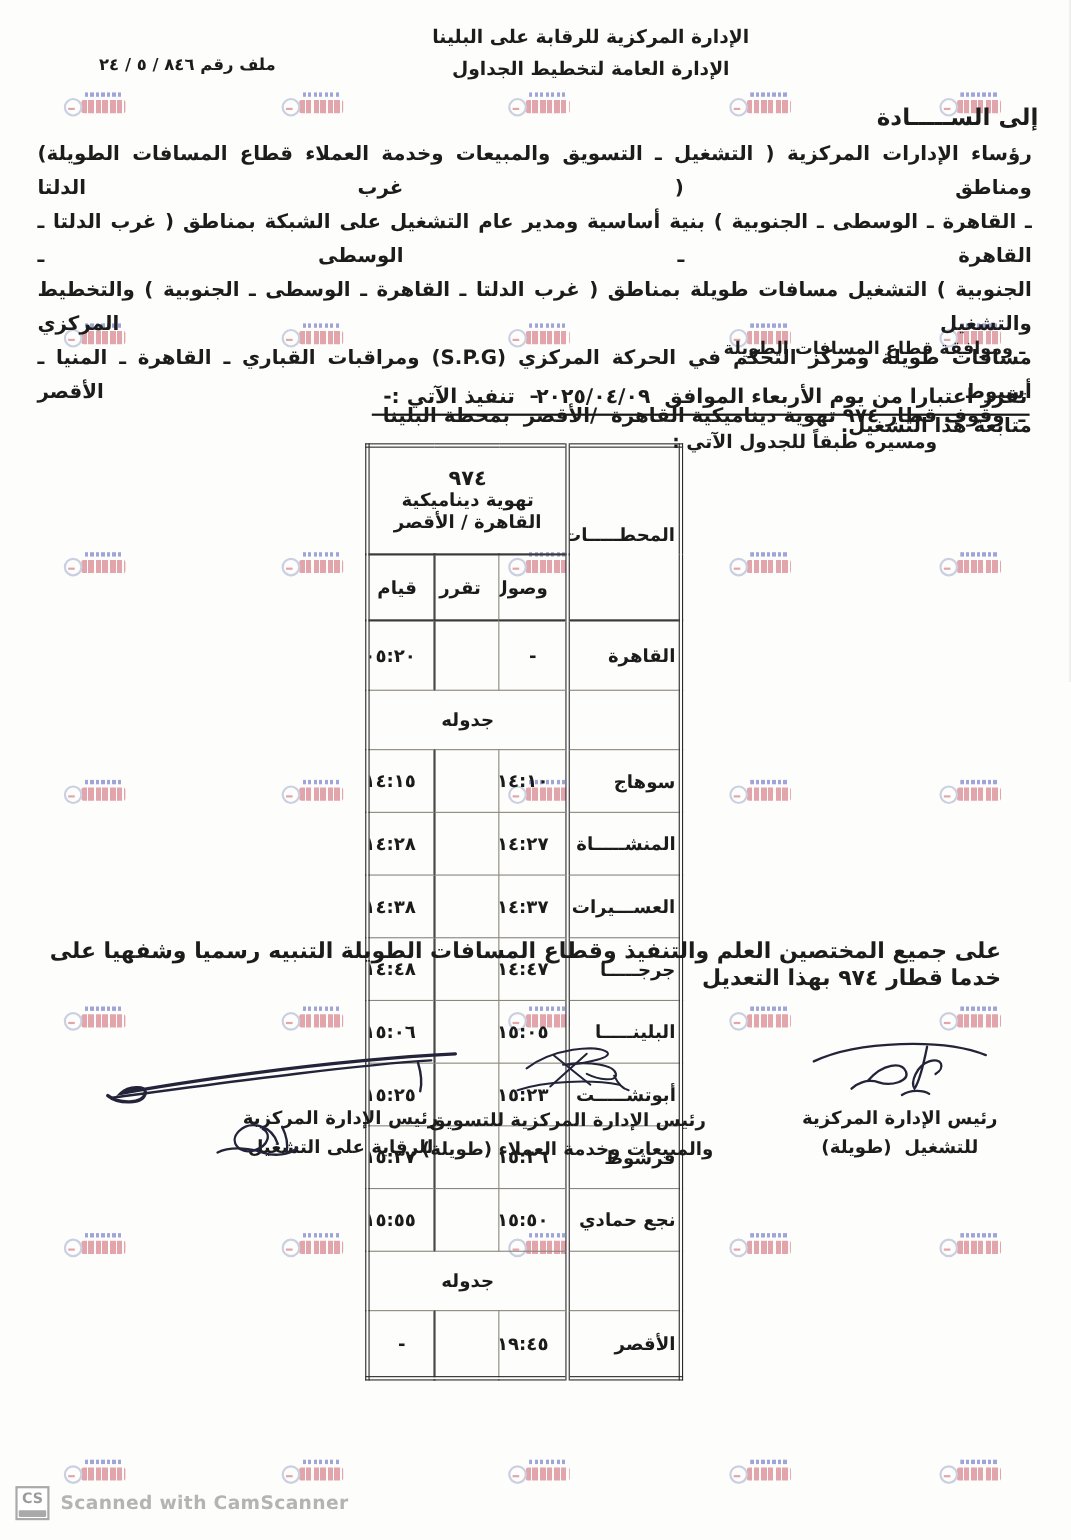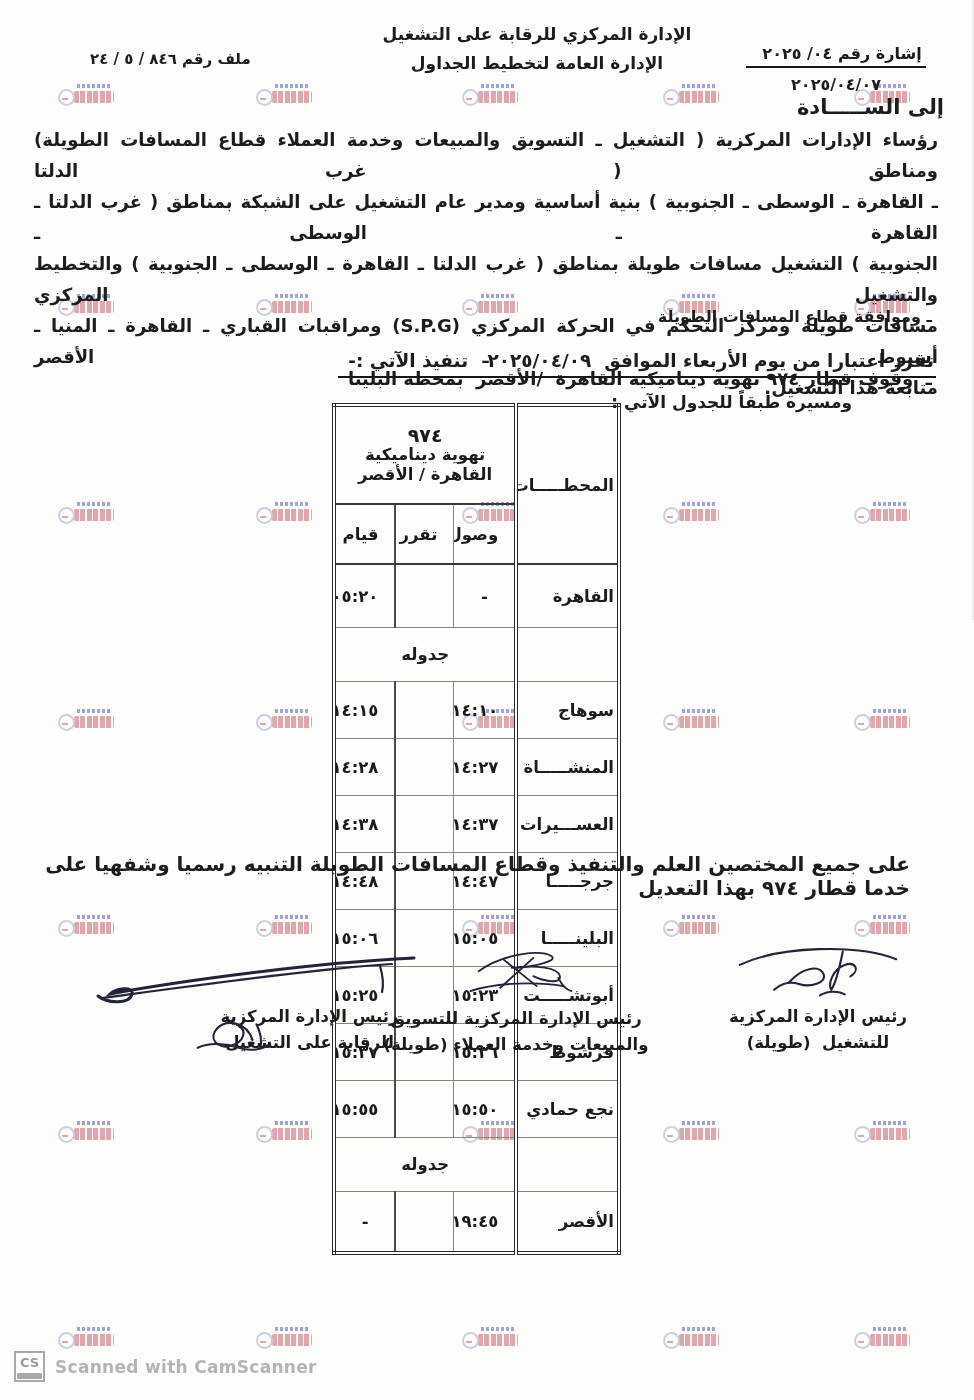--- a/index.html
+++ b/index.html
@@ -247,28 +247,24 @@
       <div class="wm" style="left: 854px; top: 1327px; display: block;">
       <div class="wm-top"></div>
       <div class="wm-main"></div>
       <div class="wm-circle"></div>
     </div>
     </div>
 
   <div class="content">
 
     <div class="abs txt letterhead">
-      <div>الإدارة المركزي للرقابة على التشغيل</div>
+      <div>الإدارة المركزية للرقابة على البلينا</div>
       <div>الإدارة العامة لتخطيط الجداول</div>
     </div>
 
-    <div class="abs txt ref">
-      <div><span class="u">إشارة رقم ٠٤/ ٢٠٢٥</span></div>
-      <div class="ref-date">٢٠٢٥/٠٤/٠٧</div>
-    </div>
 
     <div class="abs txt to-line">إلى الســـــادة</div>
 
     <div class="abs txt file-no">ملف رقم ٨٤٦ / ٥ / ٢٤</div>
 
     <div class="abs txt body-para">
         <div class="para-line">رؤساء الإدارات المركزية ( التشغيل ـ التسويق والمبيعات وخدمة العملاء  قطاع المسافات الطويلة) ومناطق ( غرب الدلتا</div>
         <div class="para-line">ـ القاهرة ـ الوسطى ـ الجنوبية ) بنية أساسية ومدير عام التشغيل على الشبكة بمناطق ( غرب الدلتا ـ القاهرة ـ الوسطى ـ</div>
         <div class="para-line">الجنوبية ) التشغيل مسافات طويلة بمناطق ( غرب الدلتا ـ القاهرة ـ الوسطى ـ الجنوبية ) والتخطيط والتشغيل المركزي</div>
         <div class="para-line">مسافات طويلة ومركز التحكم في الحركة المركزي (S.P.G) ومراقبات القباري ـ القاهرة ـ المنيا ـ أسيوط ـ الأقصر</div>

